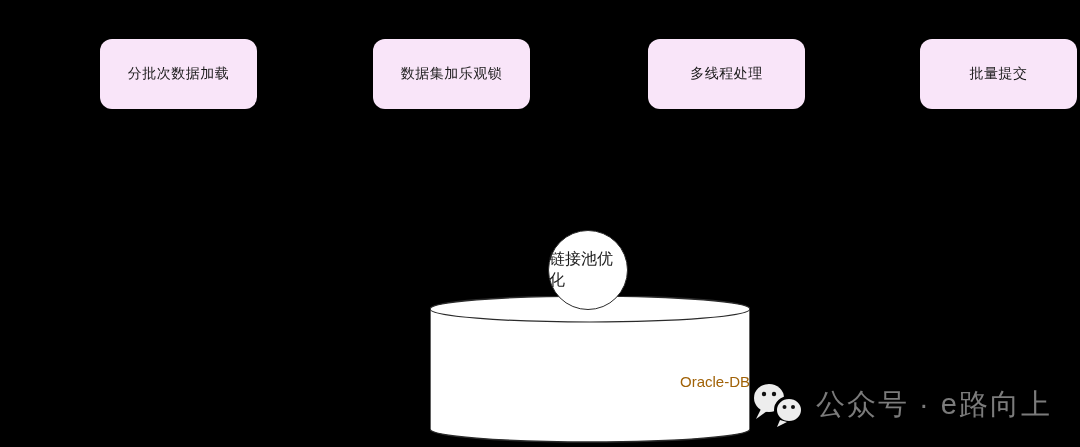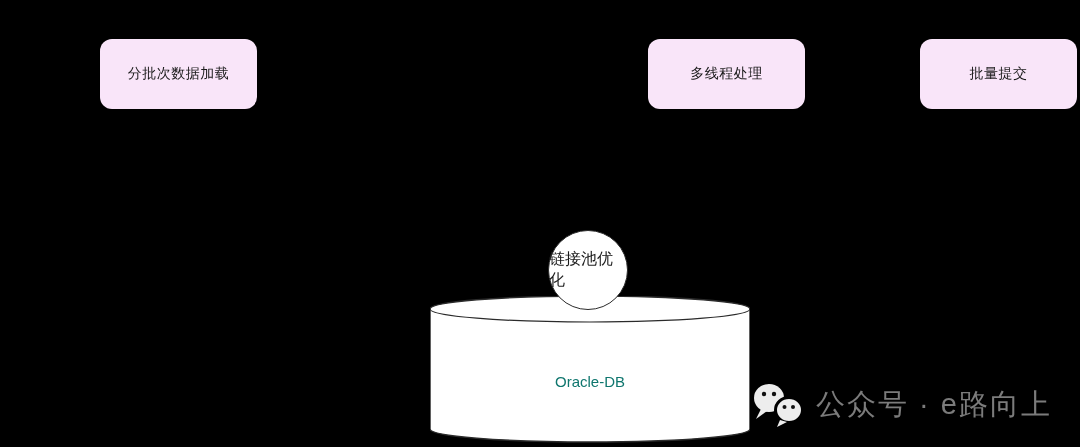--- a/index.html
+++ b/index.html
@@ -55,22 +55,22 @@
   .cyl-rim {
     fill: none;
     stroke: var(--shape-stroke, #2b2b2b);
     stroke-width: 1.2;
   }
   .db-label {
     position: absolute;
     left: 430px;
     top: 373px;
     width: 320px;
-    text-align: center;
-    color: #0f766e;
+    text-align: right;
+    color: #a16207;
     font-size: 15px;
   }
 
   
   .circle-node {
     position: absolute;
     left: 548px;
     top: 230px;
     width: 80px;
     height: 80px;
@@ -111,20 +111,23 @@
   }
 </style>
 </head>
 <body>
 
 <div class="canvas">
 
   <div class="node-box n1">
     <span>分批次数据加载</span>
   </div>
+  <div class="node-box n2">
+    <span>数据集加乐观锁</span>
+  </div>
   <div class="node-box n3">
     <span>多线程处理</span>
   </div>
   <div class="node-box n4">
     <span>批量提交</span>
   </div>
 
   <svg class="cylinder-svg" viewBox="0 0 320 151" aria-hidden="true">
     <path class="cyl-body" d="M0,13 A160,13 0 0 1 320,13 L320,133 A160,13 0 0 1 0,133 Z"></path>
     <path class="cyl-rim" d="M0,13 A160,13 0 0 0 320,13"></path>

